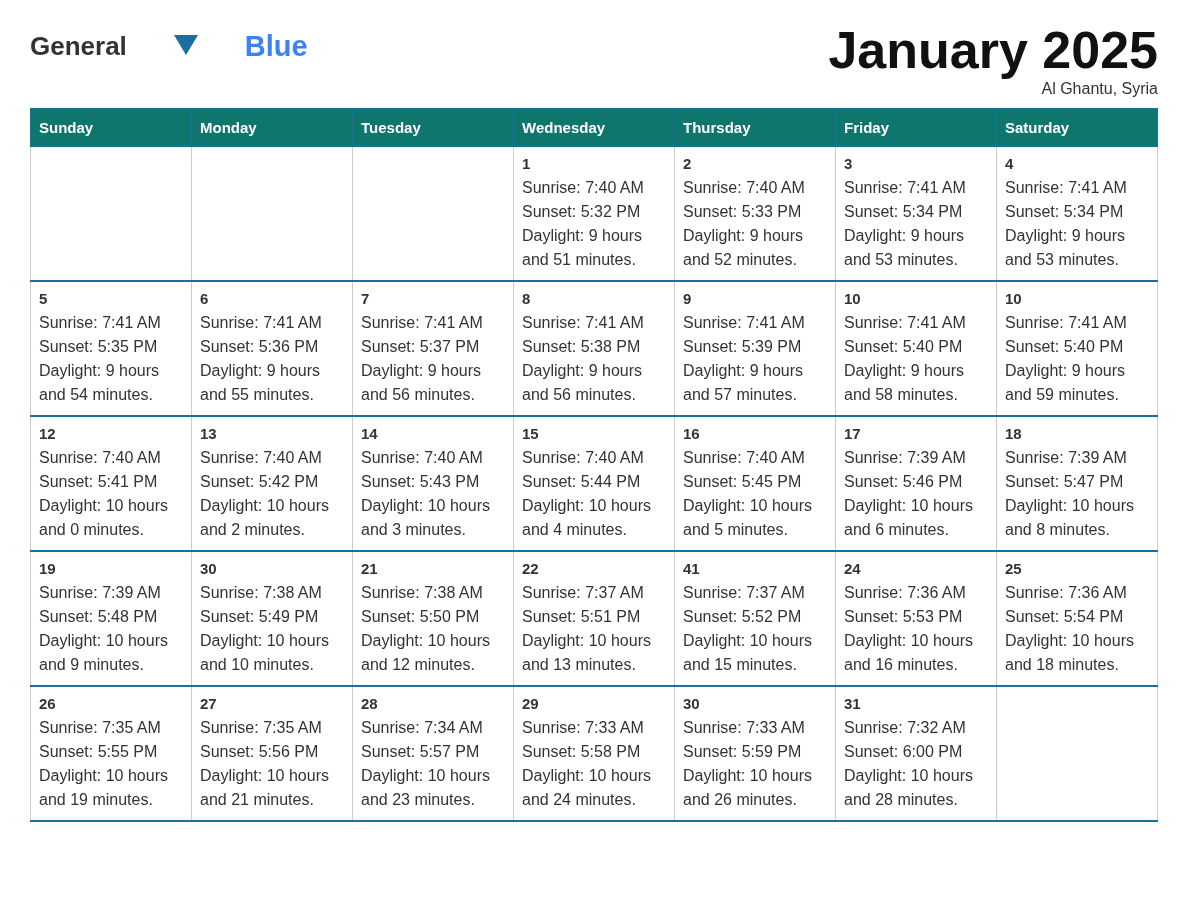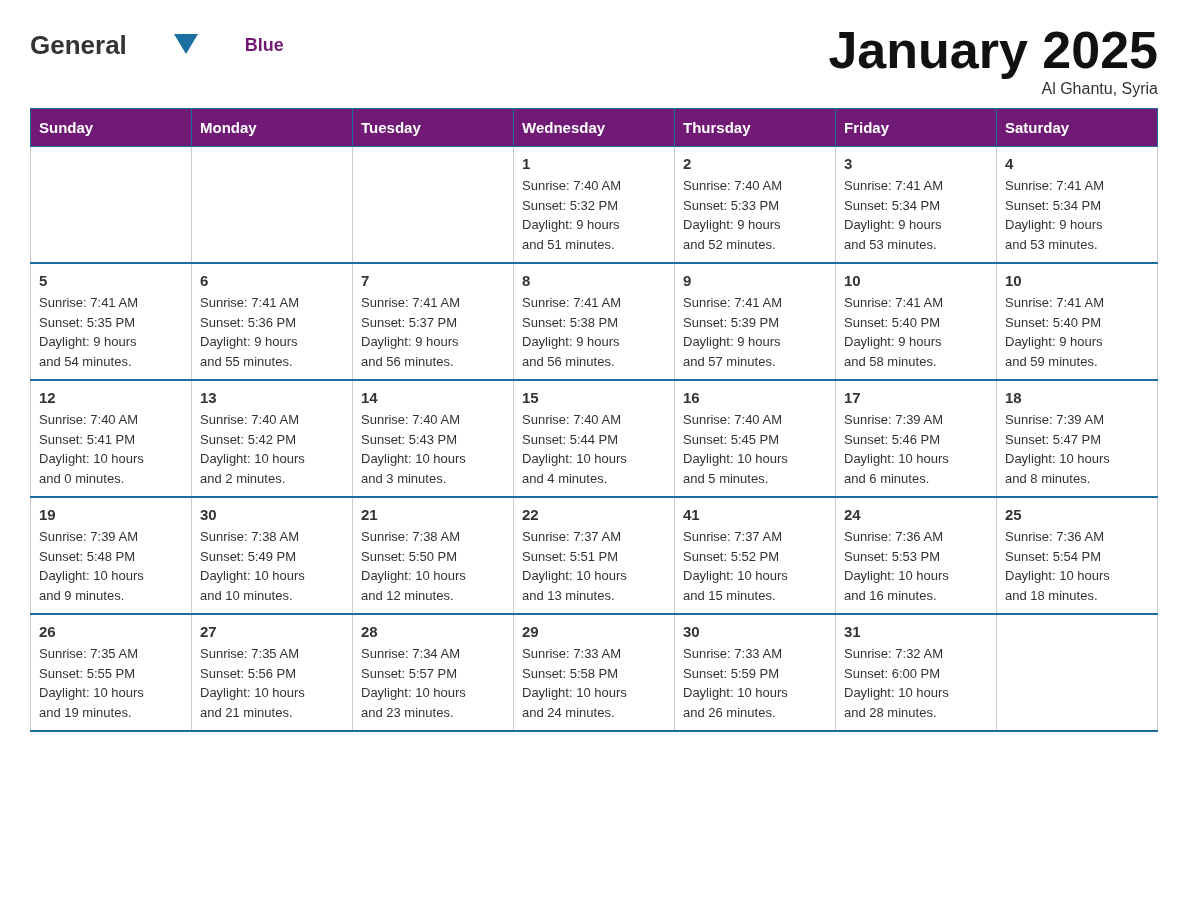--- a/index.html
+++ b/index.html
@@ -34,23 +34,23 @@
       border-left: 12px solid transparent;
       border-right: 12px solid transparent;
       border-top: 20px solid #1a6fa0;
       display: inline-block;
       margin-left: 2px;
       vertical-align: middle;
       position: relative;
       top: -2px;
     }
     .logo-blue {
-      font-size: 18px;
-      font-weight: bold;
-      color: #701a75;
+      font-size: 29px;
+      font-weight: bold;
+      color: #3b82f6;
       margin-left: 2px;
     }
     .title-block {
       text-align: right;
     }
     .title-block h1 {
       font-size: 52px;
       font-weight: 900;
       color: #111;
       text-align: right;
@@ -59,21 +59,21 @@
       font-size: 16px;
       font-weight: normal;
       color: #333;
     }
     table {
       width: 100%;
       border-collapse: collapse;
       margin-top: 10px;
     }
     thead tr {
-      background-color: #701a75;
+      background-color: #0f766e;
       color: white;
     }
     thead th {
       padding: 10px 8px;
       font-size: 15px;
       font-weight: bold;
       text-align: left;
       border: 1px solid #1a6fa0;
     }
     tbody tr {
@@ -87,21 +87,21 @@
       min-height: 90px;
       width: calc(100% / 7);
     }
     .day-number {
       font-size: 15px;
       font-weight: bold;
       display: block;
       margin-bottom: 4px;
     }
     .day-info {
-      font-size: 13px;
+      font-size: 16px;
       line-height: 1.5;
       color: #333;
     }
     .empty-cell {
       background: #fff;
     }
   </style>
 </head>
 <body>
 

